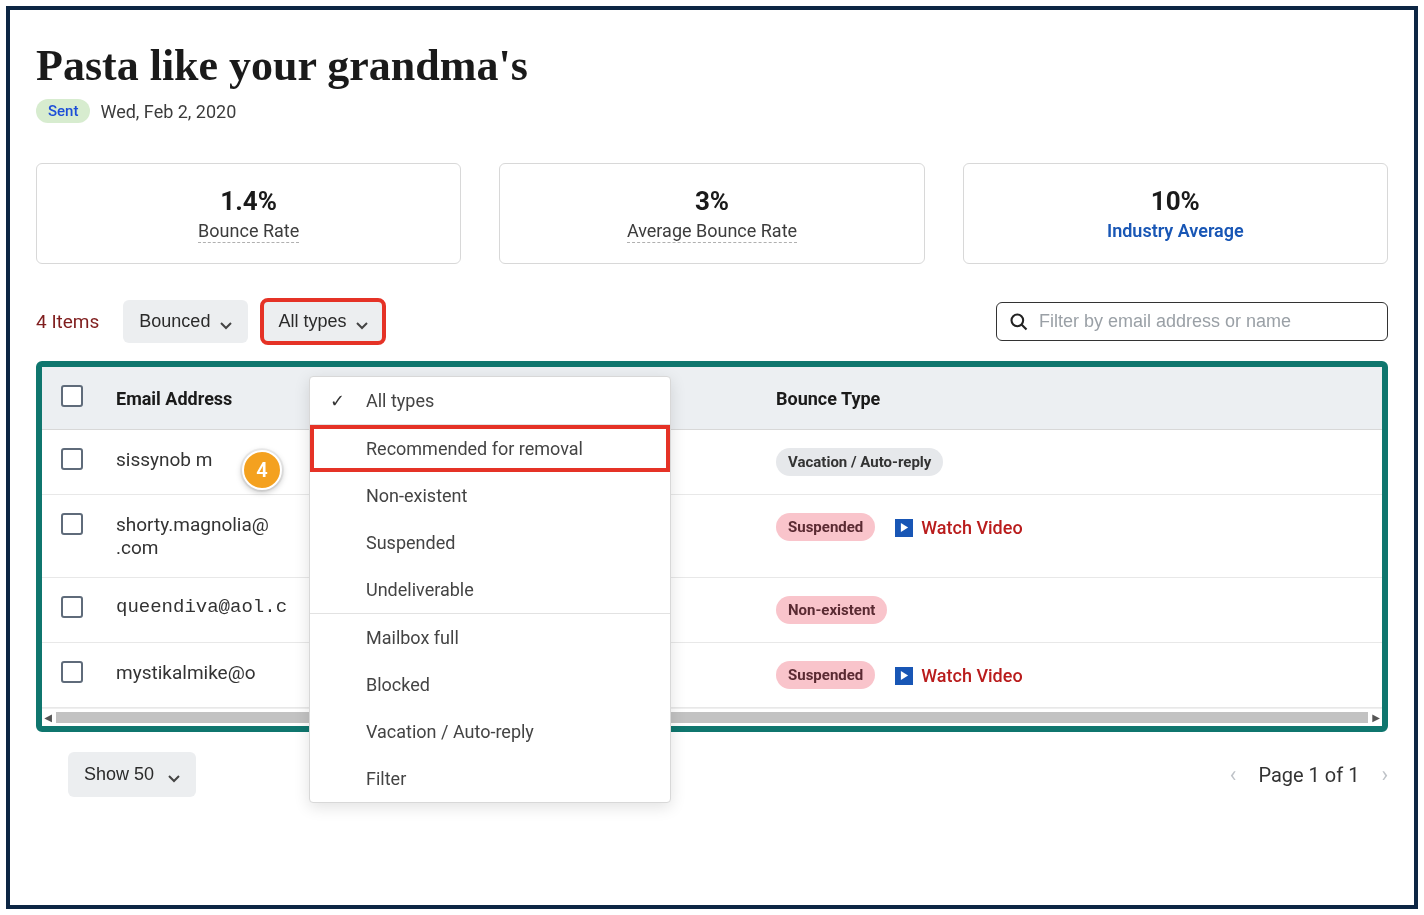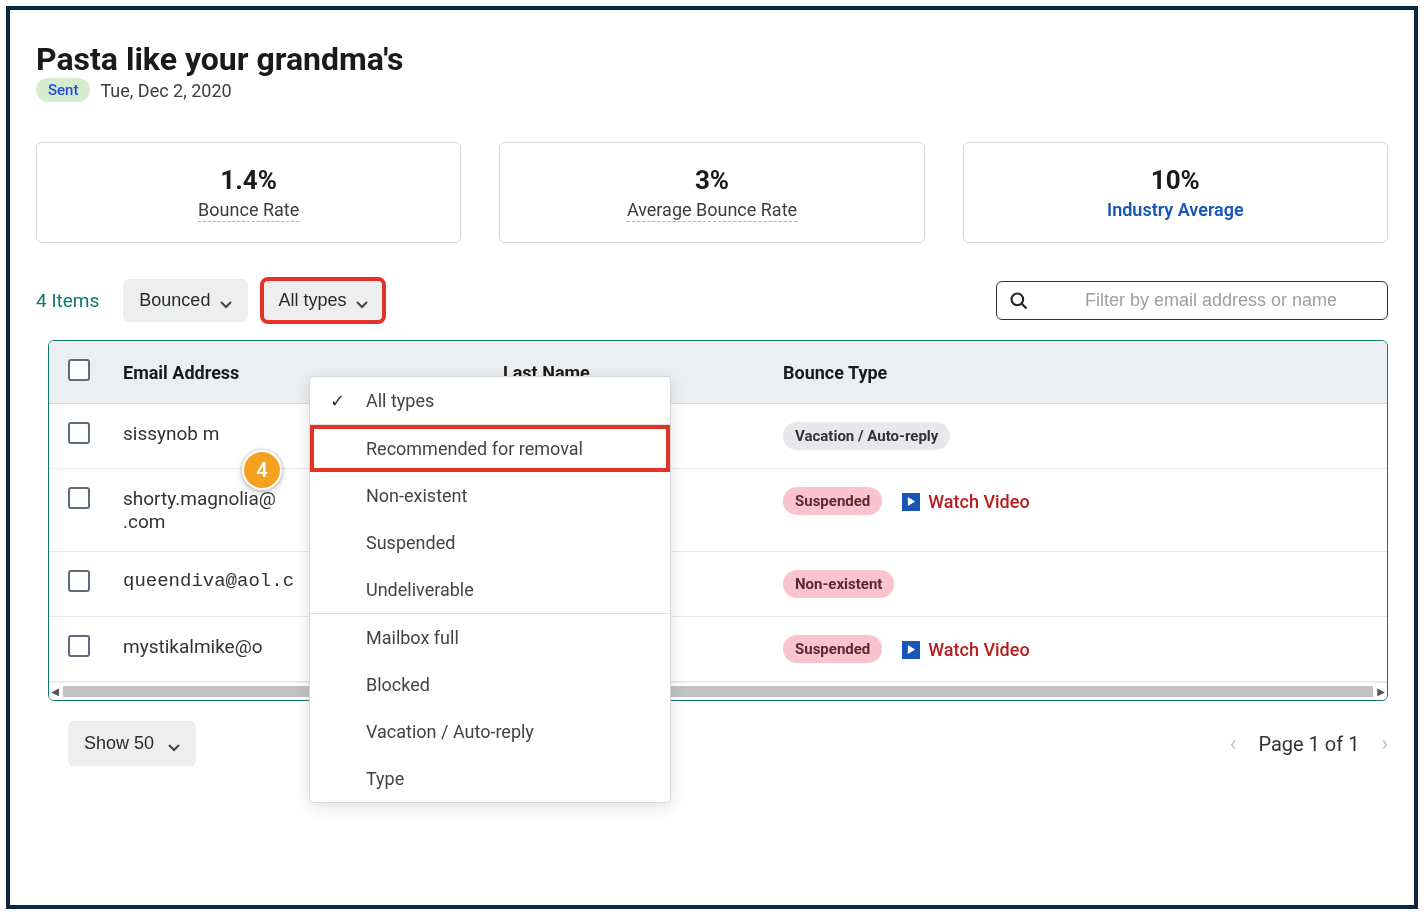--- a/index.html
+++ b/index.html
@@ -16,23 +16,25 @@
     background: #fff;
     padding: 30px 26px 26px 26px;
   }
   .header-row {
     display: flex;
     justify-content: space-between;
     align-items: flex-start;
   }
   .title-block {}
   .page-title {
-    font-size: 32px;
+    font-size: 44px;
     font-weight: 700;
     color: #1a1a1a;
+    margin-bottom: 8px;
+    font-family: Liberation Serif, serif;
   }
   .sub-row {
     display: flex;
     align-items: center;
     gap: 10px;
   }
   .sent-badge {
     background: #d7eccf;
     color: #1d4ed8;
     font-size: 15px;
@@ -85,21 +87,21 @@
     font-weight: 600;
   }
   .controls-row {
     display: flex;
     align-items: center;
     margin-top: 36px;
     gap: 14px;
   }
   .items-count {
     font-size: 19px;
-    color: #0f766e;
+    color: #7f1d1d;
     margin-right: 10px;
   }
   .pill-select {
     background: #eceef0;
     border: none;
     border-radius: 6px;
     padding: 11px 16px;
     font-size: 18px;
     color: #2a2a2a;
     display: inline-flex;
@@ -126,31 +128,29 @@
     gap: 10px;
     width: 392px;
   }
   .search-wrap input {
     border: none;
     outline: none;
     font-size: 18px;
     color: #555;
     flex: 1;
     background: transparent;
-    margin-left: 46px;
   }
   .search-wrap input::placeholder { color: #9aa0a6; }
   .search-icon { width: 20px; height: 20px; }
 
   .table-wrap {
     margin-top: 18px;
-    border: 1px solid #0f766e;
+    border: 6px solid #0f766e;
     border-radius: 6px;
     overflow: hidden;
-    margin-left: 12px;
   }
   table { width: 100%; border-collapse: collapse; }
   thead th {
     background: #eceff2;
     text-align: left;
     font-size: 18px;
     font-weight: 700;
     color: #1a1a1a;
     padding: 18px 14px;
     border-bottom: 1px solid #d8d8d8;
@@ -301,21 +301,21 @@
 </head>
 <body>
 
 <div class="frame">
 
   <div class="header-row">
     <div class="title-block">
       <h1 class="page-title">Pasta like your grandma's</h1>
       <div class="sub-row">
         <span class="sent-badge">Sent</span>
-        <span class="sent-date">Tue, Dec 2, 2020</span>
+        <span class="sent-date">Wed, Feb 2, 2020</span>
       </div>
     </div>
   </div>
 
   <div class="stats-row">
     <div class="stat-card">
       <div class="stat-value">1.4%</div>
       <span class="stat-label">Bounce Rate</span>
     </div>
     <div class="stat-card">
@@ -437,18 +437,18 @@
       <div class="dd-item sel">All types</div>
       <div class="dd-sep"></div>
       <div class="dd-item highlight">Recommended for removal</div>
       <div class="dd-item">Non-existent</div>
       <div class="dd-item">Suspended</div>
       <div class="dd-item">Undeliverable</div>
       <div class="dd-sep"></div>
       <div class="dd-item">Mailbox full</div>
       <div class="dd-item">Blocked</div>
       <div class="dd-item">Vacation / Auto-reply</div>
-      <div class="dd-item">Type</div>
+      <div class="dd-item">Filter</div>
     </div>
 
   <div class="callout-badge">4</div>
 
 </div>
 
 </body></html>

